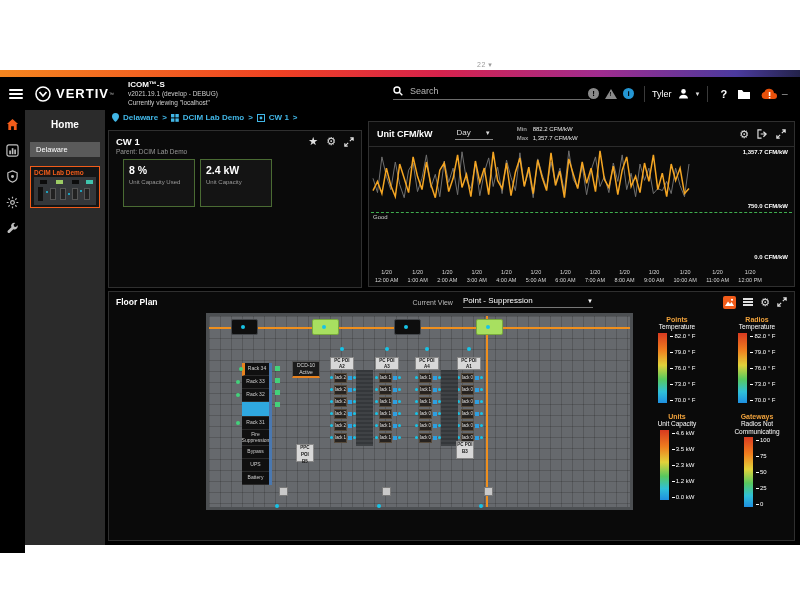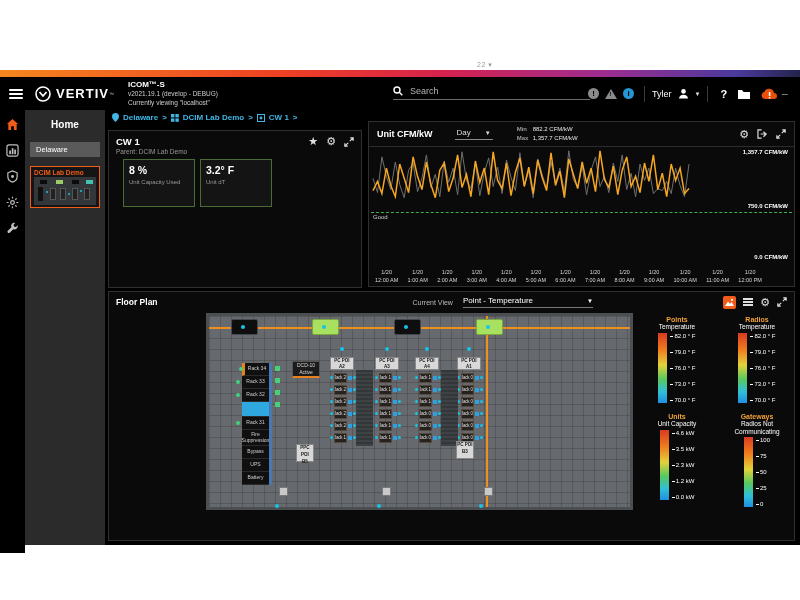--- a/index.html
+++ b/index.html
@@ -307,22 +307,22 @@
           <path d="M7.5 1H11v3.5M11 1 7 5M4.5 11H1V7.5M1 11l4-4" fill="none" stroke="#e0e0e0" stroke-width="1.4"></path>
         </svg>
       </div>
     </div>
     <div id="tiles">
         <div class="tile">
           <div class="tval">8 %</div>
           <div class="tlab">Unit Capacity Used</div>
         </div>
         <div class="tile">
-          <div class="tval">3.2° F</div>
-          <div class="tlab">Unit dT</div>
+          <div class="tval">2.4 kW</div>
+          <div class="tlab">Unit Capacity</div>
         </div>
       </div>
   </div>
 
   <div id="chartp" class="abs panel">
     <div id="chead">
       <span class="ct">Unit CFM/kW</span>
       <span id="daysel">
         <span>Day</span>
         <span class="caret">▼</span>
@@ -406,21 +406,21 @@
           <div>12:00 PM</div>
         </div>
       </div>
   </div>
 
   <div id="floorp" class="abs panel">
     <div id="fhead">
       <span class="ct">Floor Plan</span>
       <span id="viewlab">Current View</span>
       <span id="viewsel">
-        <span>Point - Temperature</span>
+        <span>Point - Suppression</span>
         <span class="caret">▼</span>
       </span>
       <span id="fico">
         <span id="imgbtn">
           <svg width="9" height="8" viewBox="0 0 9 8">
               <path d="M0 8 3 3.5 5 6 6.5 4 9 8z" fill="#fff"></path>
               <circle cx="7" cy="1.8" r="1.1" fill="#fff"></circle>
             </svg>
         </span>
         <span id="listbtn">

